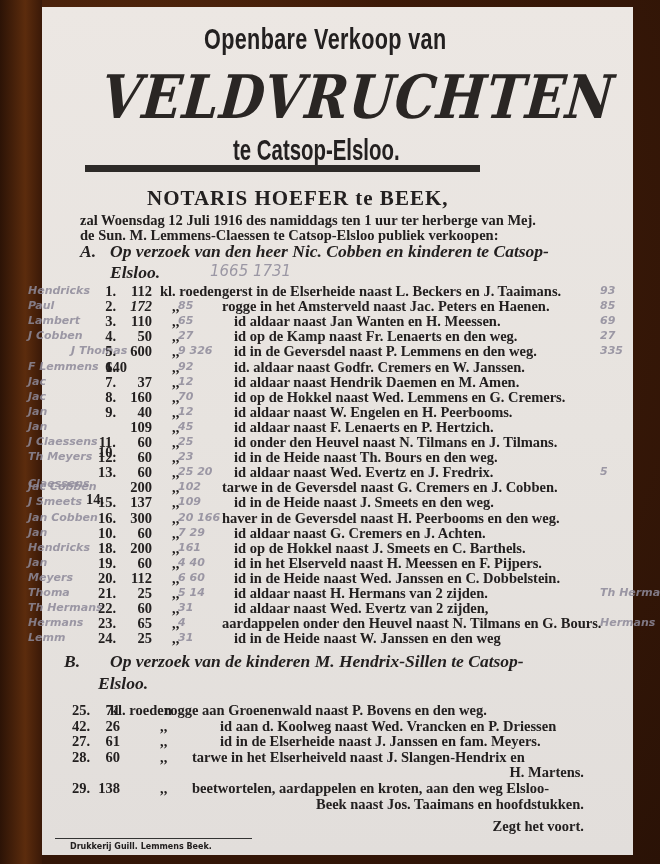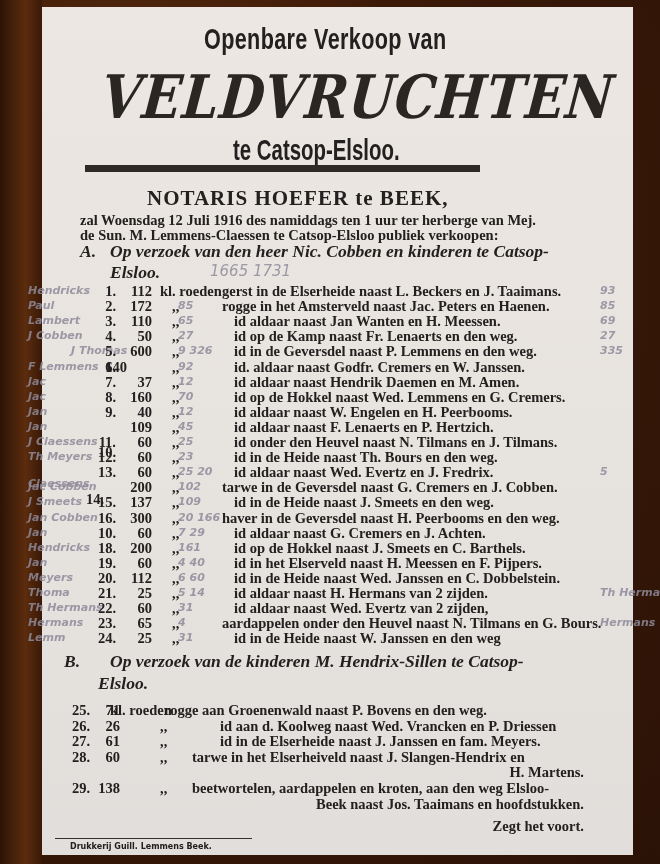--- a/index.html
+++ b/index.html
@@ -62,21 +62,21 @@
       <span class="num" style="left: 84px;">1.</span>
       <span class="area" style="left: 112px;">112</span>
       <span class="ditto" style="left: 160px;">kl. roeden</span>
       <span class="hand" style="left: 178px; top: 1px;"></span>
       <span class="hand" style="left: 600px; top: 1px;">93</span>
       <span class="desc" style="left: 222px;">gerst in de Elserheide naast L. Beckers en J. Taaimans.</span>
     </div>
     <div class="row" style="top: 298.1px; left: 0px;">
       <span class="hand" style="left: 28px; top: 1px;">Paul</span>
       <span class="num" style="left: 84px;">2.</span>
-      <span class="area" style="left: 112px;">172</span>
+      <span class="area" style="left: 112px; font-style: italic;">172</span>
       <span class="ditto" style="left: 172px;">,,</span>
       <span class="hand" style="left: 178px; top: 1px;">85</span>
       <span class="hand" style="left: 600px; top: 1px;">85</span>
       <span class="desc" style="left: 222px;">rogge in het Amsterveld naast Jac. Peters en Haenen.</span>
     </div>
     <div class="row" style="top: 313.2px; left: 0px;">
       <span class="hand" style="left: 28px; top: 1px;">Lambert</span>
       <span class="num" style="left: 84px;">3.</span>
       <span class="area" style="left: 112px;">110</span>
       <span class="ditto" style="left: 172px;">,,</span>
@@ -280,21 +280,21 @@
 <div class="abs sec" style="left:98px; top:673px;">Elsloo.</div>
 
 <div id="items-b">
     <div class="row" style="top: 702px; left: 0px;">
       <span class="num" style="left: 58px;">25.</span>
       <span class="area" style="left: 80px;">71</span>
       <span class="ditto" style="left: 110px;">kl. roeden</span>
       <span class="desc" style="left: 164px;">rogge aan Groenenwald naast P. Bovens en den weg.</span>
     </div>
     <div class="row" style="top: 717.6px; left: 0px;">
-      <span class="num" style="left: 58px;">26.</span>
+      <span class="num" style="left: 58px;">42.</span>
       <span class="area" style="left: 80px;">26</span>
       <span class="ditto" style="left: 160px;">,,</span>
       <span class="desc" style="left: 220px;">id aan d. Koolweg naast Wed. Vrancken en P. Driessen</span>
     </div>
     <div class="row" style="top: 733.2px; left: 0px;">
       <span class="num" style="left: 58px;">27.</span>
       <span class="area" style="left: 80px;">61</span>
       <span class="ditto" style="left: 160px;">,,</span>
       <span class="desc" style="left: 220px;">id in de Elserheide naast J. Janssen en fam. Meyers.</span>
     </div>

